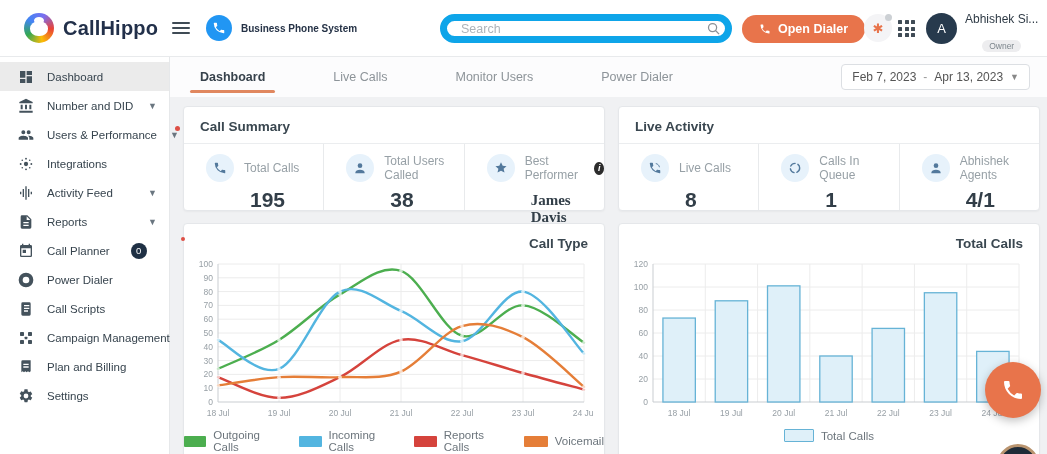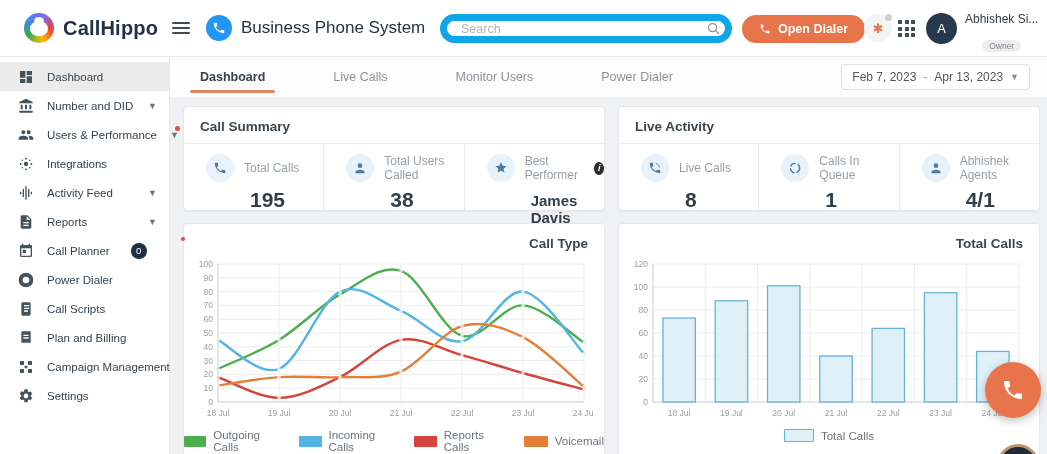--- a/index.html
+++ b/index.html
@@ -20,21 +20,21 @@
                        background:#fff; border-radius:50%; z-index:1; }
   .brand-name { font-size:20px; font-weight:bold; color:#22304a; letter-spacing:.2px; }
 
   .hamburger { width:18px; display:flex; flex-direction:column; gap:3px; margin:0 16px 0 2px; cursor:pointer; }
   .hamburger span { height:2px; background:#3f4b55; border-radius:1px; }
 
   .product { display:flex; align-items:center; gap:9px; }
   .product-icon { width:26px; height:26px; border-radius:50%; background:#2196f3; color:#fff;
                   display:flex; align-items:center; justify-content:center; }
   .product-icon svg { width:14px; height:14px; }
-  .product-label { font-size:17px; font-weight:normal; color:#253246; }
+  .product-label { font-size:10px; font-weight:bold; color:#253246; }
 
   .search-wrap { position:absolute; left:440px; top:14px; width:292px; height:29px; }
   .search-input { width:100%; height:100%; border:7px solid #0ea5e9; border-radius:15px;
                   padding:0 34px 0 14px; font-size:12.5px; color:#444; outline:none;
                   font-family:"Liberation Sans", sans-serif; background:#fff; }
   .search-input::placeholder { color:#aeb4ba; }
   .search-icon { position:absolute; right:11px; top:7px; width:15px; height:15px; color:#8a9096; }
 
   .open-dialer { position:absolute; left:742px; top:15px; height:28px; padding:0 17px;
                  background:#e8744b; border:none; border-radius:15px; color:#fff;
@@ -95,21 +95,21 @@
   .stat { flex:1; padding:10px 0 0 22px; }
   .stat + .stat { border-left:1px solid #e8eaec; }
   .stat-top { display:flex; align-items:center; gap:10px; }
   .stat-icon { width:28px; height:28px; border-radius:50%; background:#e7f2fb; color:#53799c;
                display:flex; align-items:center; justify-content:center; flex:none; }
   .stat-icon svg { width:14px; height:14px; }
   .stat-label { font-size:12px; color:#97a0a6; }
   .info-dot { width:13px; height:13px; border-radius:50%; background:#2c2c2c; color:#fff; font-size:9px;
               font-weight:bold; display:flex; align-items:center; justify-content:center; font-style:italic; }
   .stat-value { margin:6px 0 0 44px; font-size:21px; font-weight:bold; color:#323e48; }
-  .stat-value.small { font-size:15px; margin-top:10px; }
+  .stat-value.small { font-size:15px; margin-top:10px;font-family:Liberation Serif, serif; }
 
   .chart-card .card-head { border-bottom:none; padding-bottom:2px;text-align:right; }
   .chart-box { padding:2px 10px 0 6px; }
   .legend-row { display:flex; justify-content:center; align-items:center; gap:16px; padding:3px 0 8px; }
   .legend-item { display:flex; align-items:center; gap:7px; cursor:pointer; }
   .legend-swatch { width:24px; height:11px; border-radius:1px; }
   .legend-swatch.outline { width:30px; height:13px; }
   .legend-label { font-size:11.5px; color:#6c757c; }
 
   .red-dot { position:absolute; border-radius:50%; background:#dd4f45; z-index:25; }
@@ -266,36 +266,36 @@
         <span class="s-icon">
           <svg viewBox="0 0 24 24" fill="currentColor">
             <path d="M17 2H7a2 2 0 0 0-2 2v16a2 2 0 0 0 2 2h10a2 2 0 0 0 2-2V4a2 2 0 0 0-2-2zm-2 14H9v-2h6zm2-4H9v-2h8zm0-4H9V6h8z"></path>
           </svg>
         </span>
         <span class="side-label">Call Scripts</span>
       </div>
       <div class="side-item">
         <span class="s-icon">
           <svg viewBox="0 0 24 24" fill="currentColor">
-            <path d="M19 2H7a2 2 0 0 0-2 2v16l2-1.5L9 20l2-1.5L13 20l2-1.5L17 20l2-1.5V4a2 2 0 0 0 0 0zM16 13H8v-2h8zm0-4H8V7h8z"></path>
-          </svg>
-        </span>
-        <span class="side-label">Plan and Billing</span>
-      </div>
-      <div class="side-item">
-        <span class="s-icon">
-          <svg viewBox="0 0 24 24" fill="currentColor">
             <rect x="3" y="3" width="6" height="6" rx="1"></rect>
             <rect x="15" y="3" width="6" height="6" rx="1"></rect>
             <rect x="3" y="15" width="6" height="6" rx="1"></rect>
             <rect x="15" y="15" width="6" height="6" rx="1"></rect>
             <rect x="10" y="10" width="4" height="4" rx="1"></rect>
           </svg>
         </span>
         <span class="side-label">Campaign Management</span>
+      </div>
+      <div class="side-item">
+        <span class="s-icon">
+          <svg viewBox="0 0 24 24" fill="currentColor">
+            <path d="M19 2H7a2 2 0 0 0-2 2v16l2-1.5L9 20l2-1.5L13 20l2-1.5L17 20l2-1.5V4a2 2 0 0 0 0 0zM16 13H8v-2h8zm0-4H8V7h8z"></path>
+          </svg>
+        </span>
+        <span class="side-label">Plan and Billing</span>
       </div>
       <div class="side-item">
         <span class="s-icon">
           <svg viewBox="0 0 24 24" fill="currentColor">
             <path d="M19.14 12.94c.04-.3.06-.61.06-.94s-.02-.64-.07-.94l2.03-1.58a.49.49 0 0 0 .12-.61l-1.92-3.32a.49.49 0 0 0-.59-.22l-2.39.96c-.5-.38-1.03-.7-1.62-.94l-.36-2.54A.48.48 0 0 0 13.92 2h-3.84c-.24 0-.43.17-.47.41l-.36 2.54c-.59.24-1.13.57-1.62.94l-2.39-.96a.49.49 0 0 0-.59.22L2.73 8.47c-.12.21-.08.47.12.61l2.03 1.58c-.05.3-.09.63-.09.94s.02.64.07.94l-2.03 1.58a.49.49 0 0 0-.12.61l1.92 3.32c.12.22.37.29.59.22l2.39-.96c.5.38 1.03.7 1.62.94l.36 2.54c.05.24.24.41.48.41h3.84c.24 0 .44-.17.47-.41l.36-2.54c.59-.24 1.13-.56 1.62-.94l2.39.96c.22.08.47 0 .59-.22l1.92-3.32a.49.49 0 0 0-.12-.61zM12 15.6a3.6 3.6 0 1 1 0-7.2 3.6 3.6 0 0 1 0 7.2z"></path>
           </svg>
         </span>
         <span class="side-label">Settings</span>
       </div>
     </nav>

